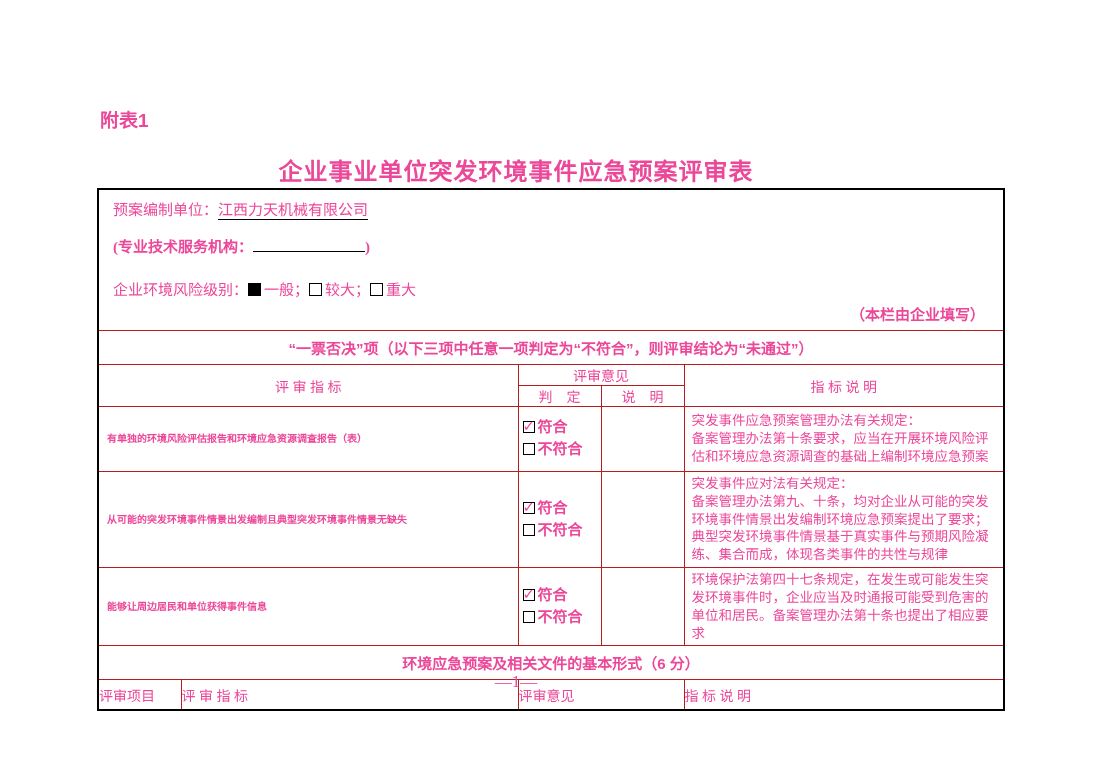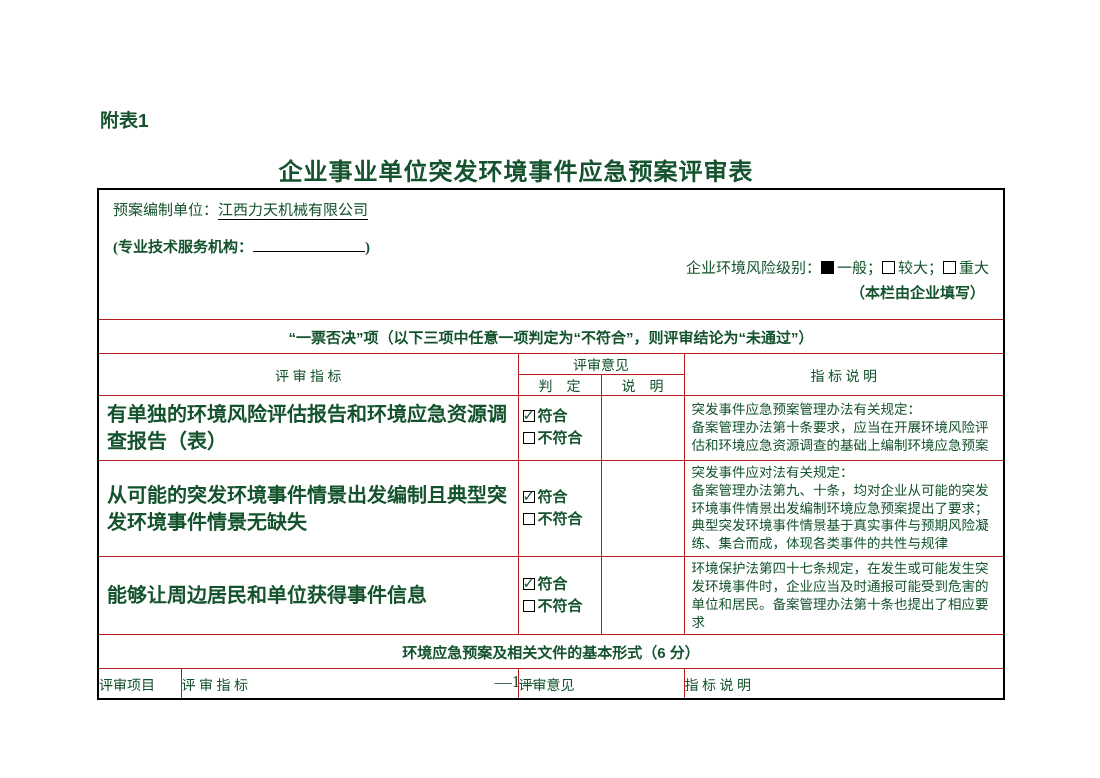--- a/index.html
+++ b/index.html
@@ -1,39 +1,39 @@
 <!DOCTYPE html>
 <html lang="zh-CN"><head>
 <meta charset="utf-8">
 <style>
   html,body{margin:0;padding:0;background:#fff;}
   .page{position:relative;width:1032px;height:778px;background:#ffffff;overflow:hidden;
-        font-family:"Liberation Serif","DejaVu Serif",serif;color:#14532d;}
+        font-family:"Liberation Serif","DejaVu Serif",serif;color:#ec4899;}
   .annex{position:absolute;left:100px;top:105px;font-family:"Liberation Sans","DejaVu Sans",sans-serif;
          font-weight:bold;font-size:19px;}
   .doc-title{position:absolute;left:0;top:152px;width:100%;text-align:center;
          font-family:"Liberation Sans","DejaVu Sans",sans-serif;font-weight:bold;font-size:24px;letter-spacing:1px;}
   table.review{position:absolute;left:97px;top:188px;width:906px;border-collapse:collapse;
          border:2px solid #000;table-layout:fixed;}
   table.review td{border:1px solid #b91c1c;padding:0;vertical-align:middle;}
   
   .fill-cell{padding:8px 14px 6px 14px !important;vertical-align:top !important;font-size:15px;}
   .fill-line2{margin-top:16px;font-weight:bold;}
-  .fill-line3{margin-top:0;text-align:right;}
+  .fill-line3{margin-top:22px;}
   .fill-note{text-align:right;font-weight:bold;margin-top:4px;padding-right:4px;}
   .underlined{border-bottom:1px solid #000;padding-bottom:1px;}
   .blank-line{display:inline-block;width:112px;border-bottom:1px solid #000;height:14px;vertical-align:baseline;}
   
   .banner{height:33px;text-align:center;font-family:"Liberation Sans","DejaVu Sans",sans-serif;
           font-weight:bold;font-size:15px;}
   
   .hdr{height:19px;text-align:center;font-size:14px;}
   .hdr2{height:30px;text-align:left;font-size:14px;}
   
-  .ind-cell{padding:4px 8px !important;font-size:20px;font-weight:bold;line-height:1.35;}
+  .ind-cell{padding:4px 8px !important;font-size:10px;font-weight:bold;line-height:1.35;}
   .judge-cell{padding:2px 2px 2px 4px !important;font-size:15px;font-weight:bold;line-height:1.45;
               vertical-align:middle !important;}
   .desc-cell{padding:3px 7px !important;font-size:13.5px;line-height:1.32;vertical-align:middle !important;
              white-space:pre-line;}
   .r1{height:65px;} .r2{height:89px;} .r3{height:63px;}
   
   .cb{display:inline-block;width:12px;height:12px;border:1.5px solid #000;position:relative;
       margin-right:3px;vertical-align:-1px;box-sizing:border-box;background:#fff;}
   .cb.checked::after{content:"\2713";position:absolute;left:-1px;top:-6px;font-size:15px;font-weight:bold;
       font-family:"DejaVu Sans",sans-serif;}

